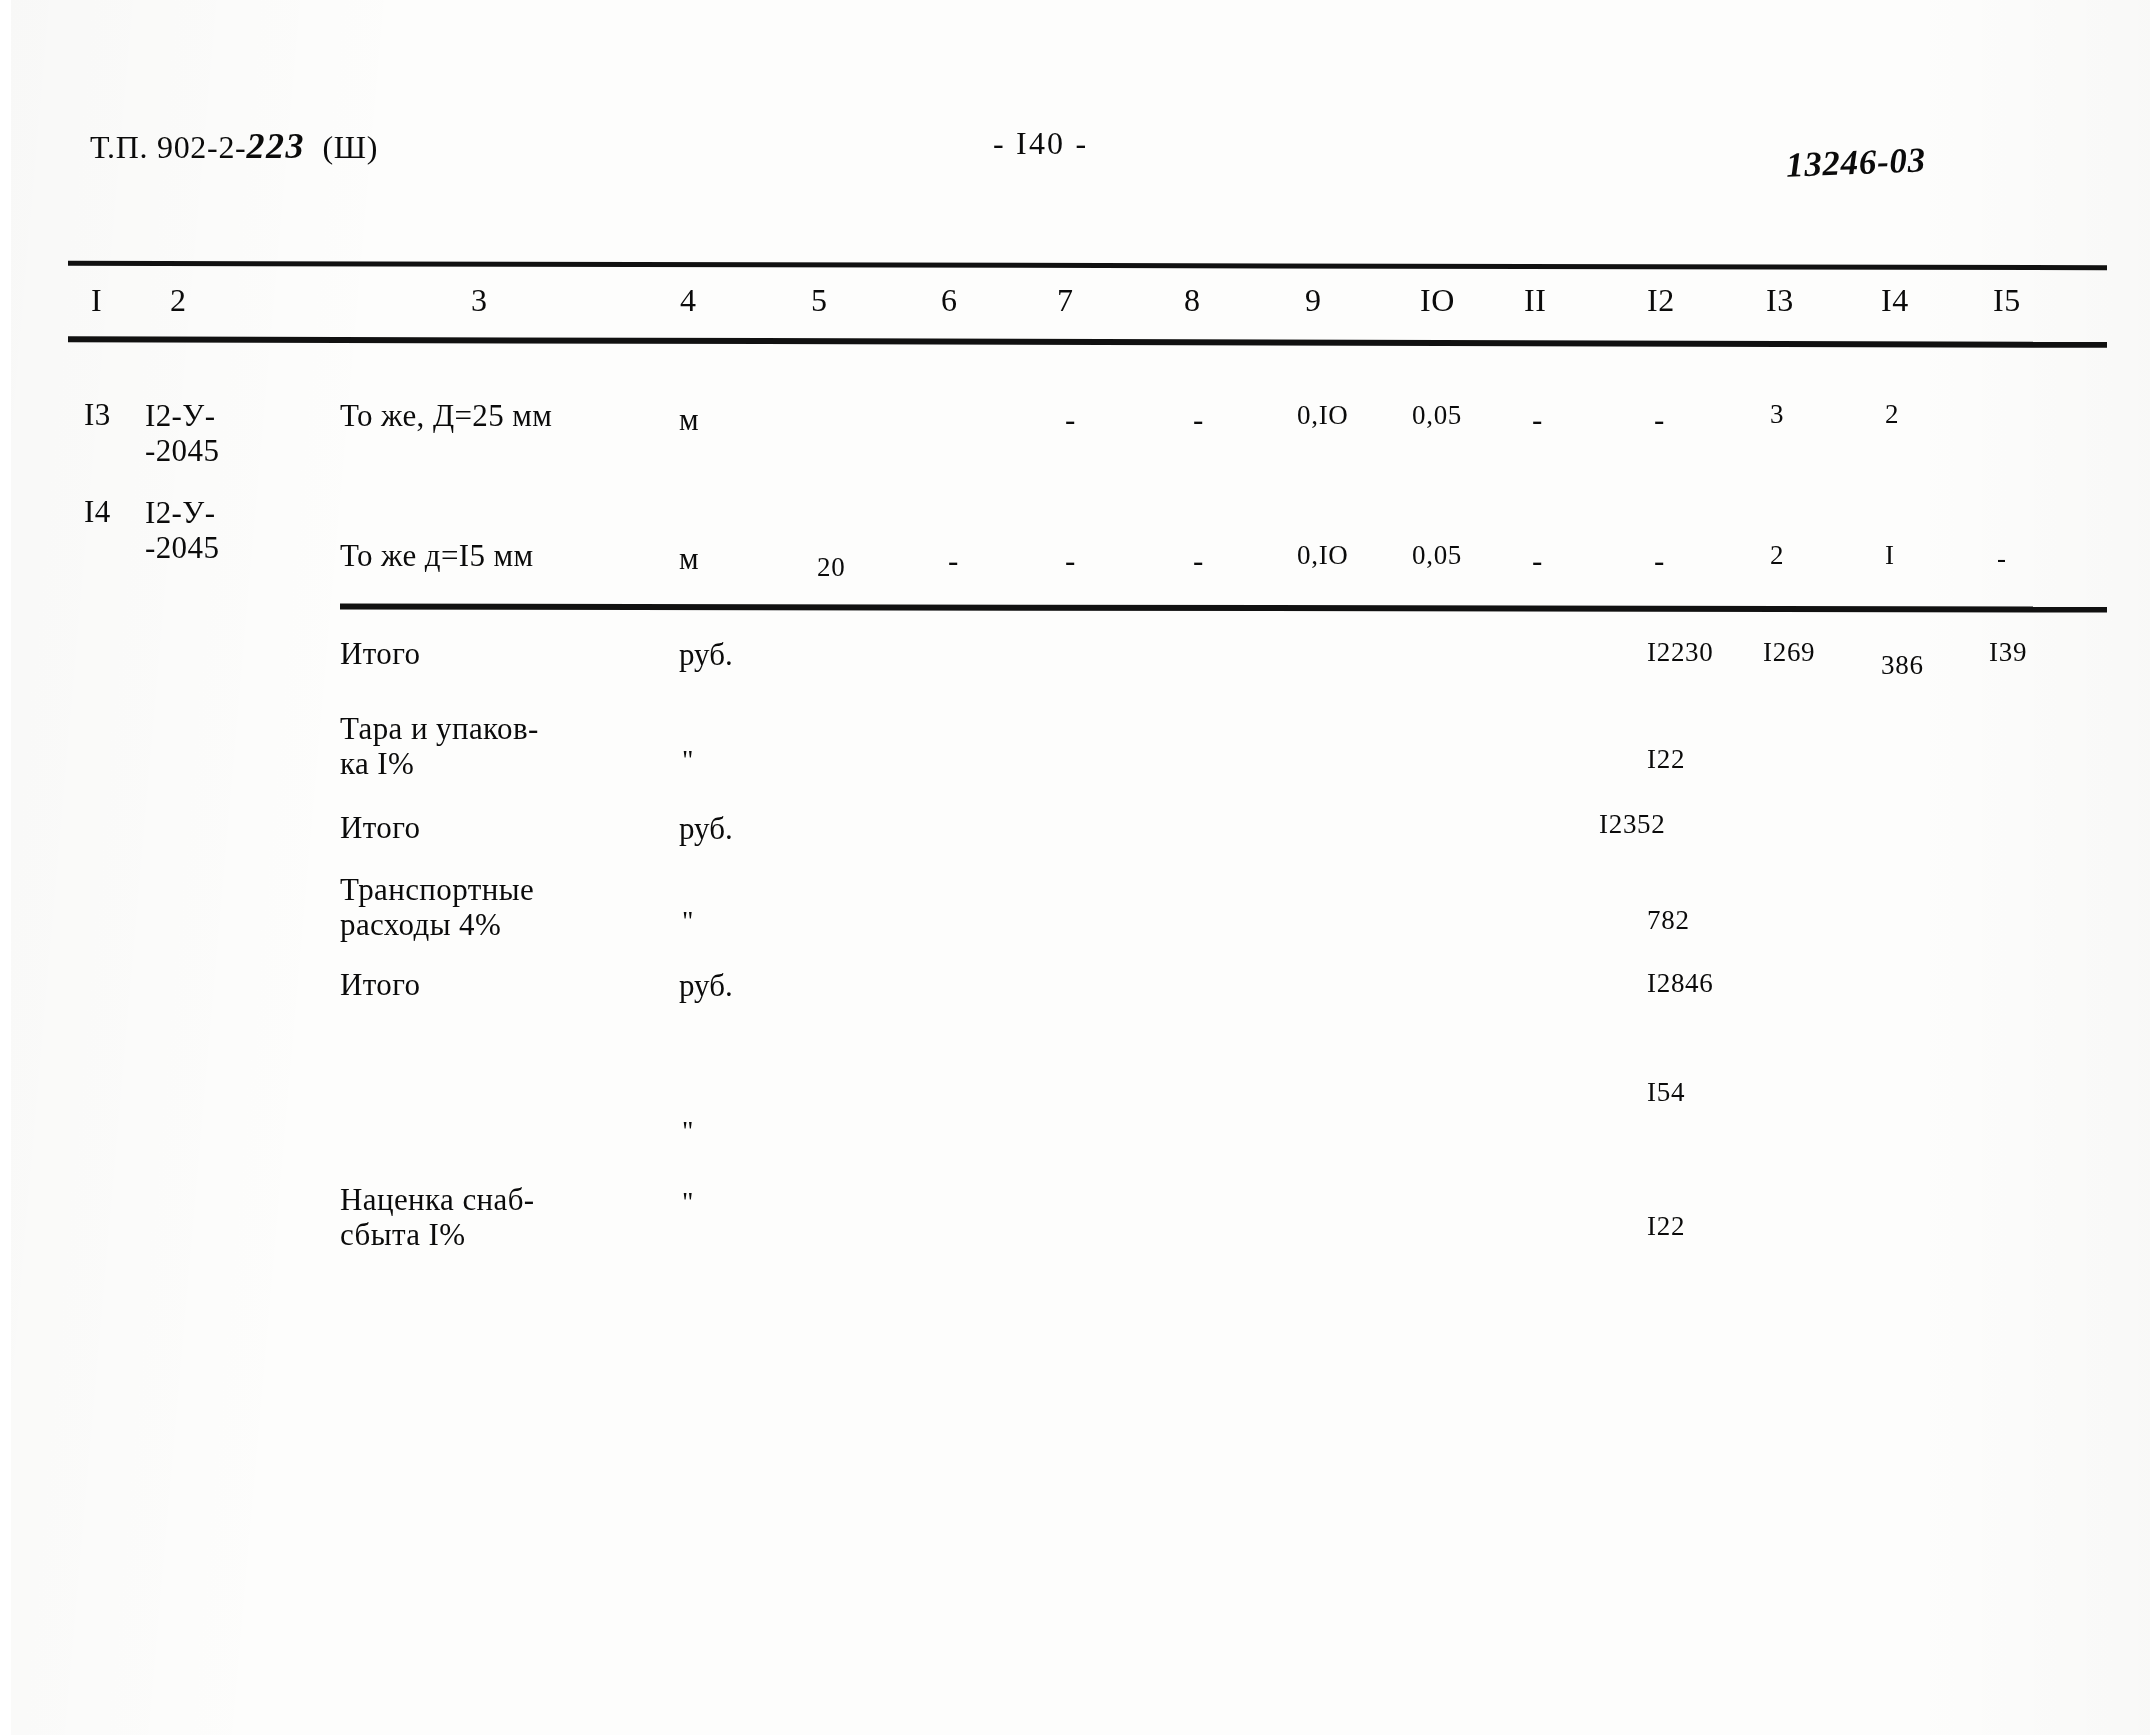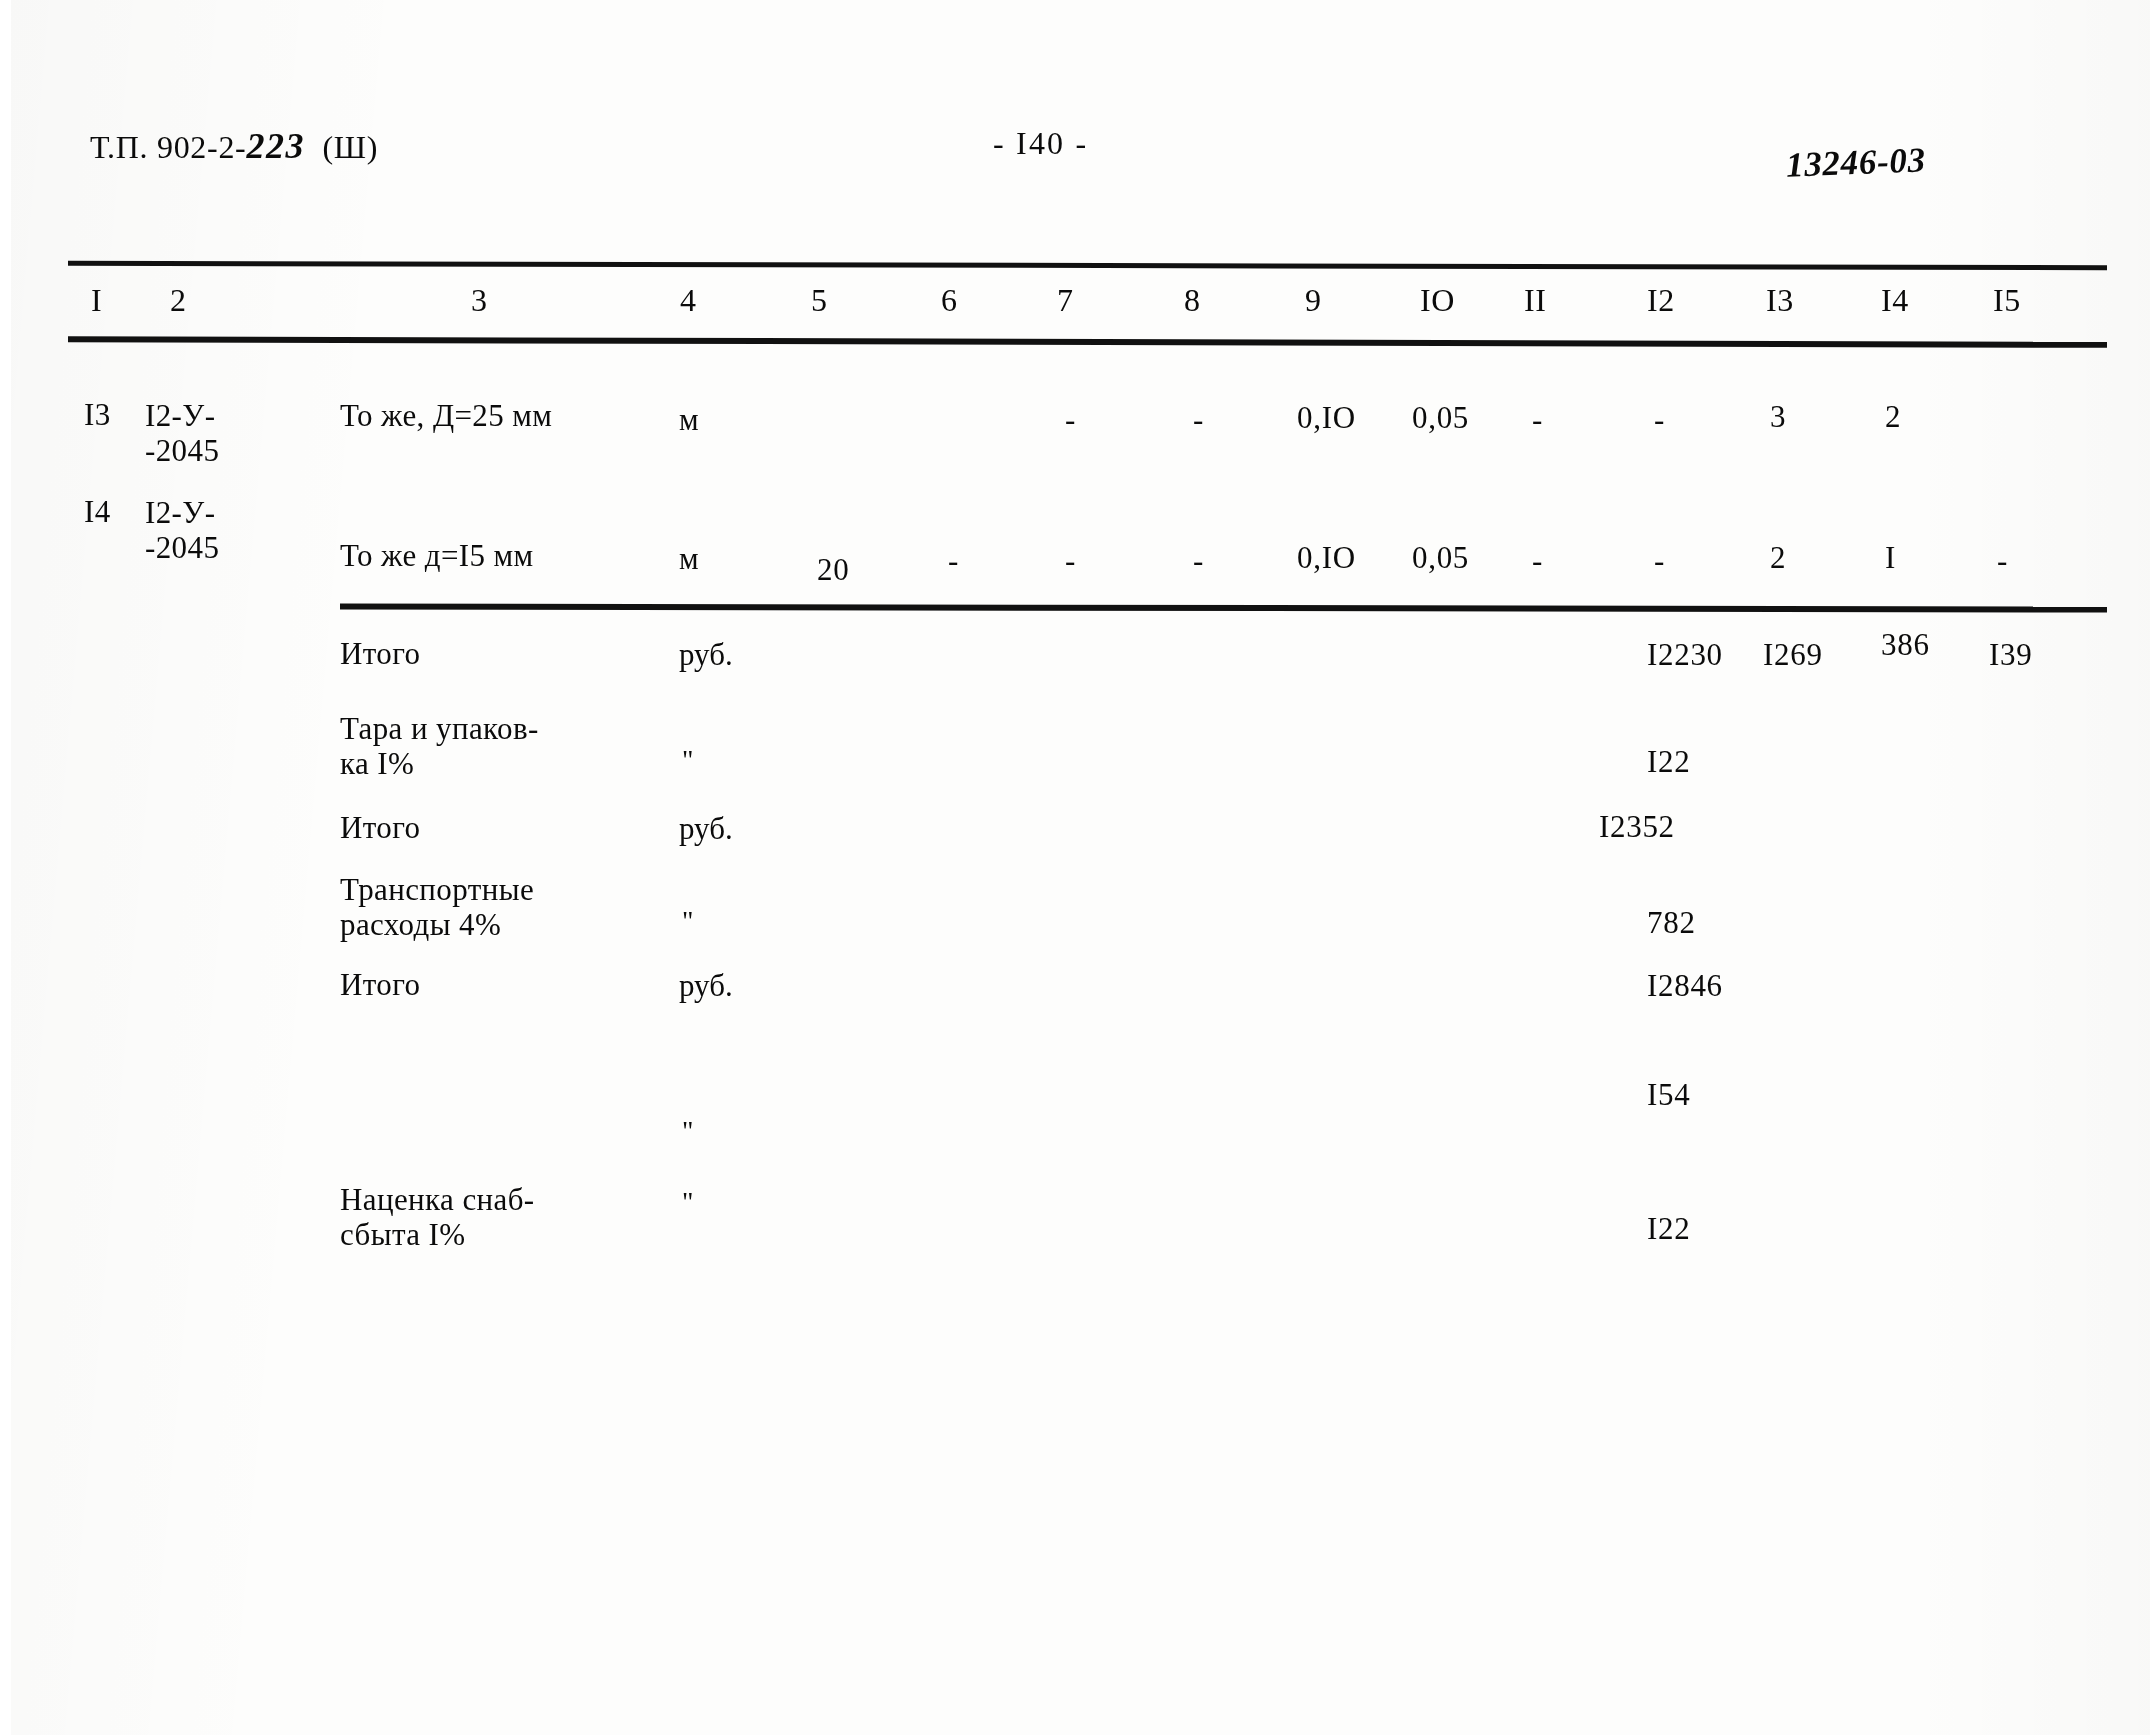--- a/index.html
+++ b/index.html
@@ -101,21 +101,21 @@
   }
   .dash {
     font-size: 31px;
     white-space: nowrap;
   }
   .unit {
     font-size: 31px;
     white-space: nowrap;
   }
   .num {
-    font-size: 31px;
+    font-size: 27px;
     letter-spacing: 0.7px;
     white-space: nowrap;
   }
   .ditto {
     font-size: 28px;
     white-space: nowrap;
   }
 </style>
 </head>
 <body>
@@ -186,21 +186,21 @@
   <div class="abs dash" style="left:1521px; top:543px">-</div>
   <div class="abs dash" style="left:1643px; top:543px">-</div>
   <div class="abs num" style="left:1759px; top:540px">2</div>
   <div class="abs num" style="left:1874px; top:540px">I</div>
   <div class="abs num" style="left:1986px; top:543px">-</div>
 
   <div class="abs desc" style="left:329px; top:637px">Итого</div>
   <div class="abs unit" style="left:668px; top:637px">руб.</div>
   <div class="abs num" style="left:1636px; top:637px">I2230</div>
   <div class="abs num" style="left:1752px; top:637px">I269</div>
-  <div class="abs num" style="left:1870px; top:627px">386</div>
+  <div class="abs num" style="left:1870px; top:650px">386</div>
   <div class="abs num" style="left:1978px; top:637px">I39</div>
 
   <div class="abs desc" style="left:329px; top:712px">Тара и упаков-
 ка I%</div>
   <div class="abs ditto" style="left:671px; top:744px">"</div>
   <div class="abs num" style="left:1636px; top:744px">I22</div>
 
   <div class="abs desc" style="left:329px; top:811px">Итого</div>
   <div class="abs unit" style="left:668px; top:811px">руб.</div>
   <div class="abs num" style="left:1588px; top:809px">I2352</div>

